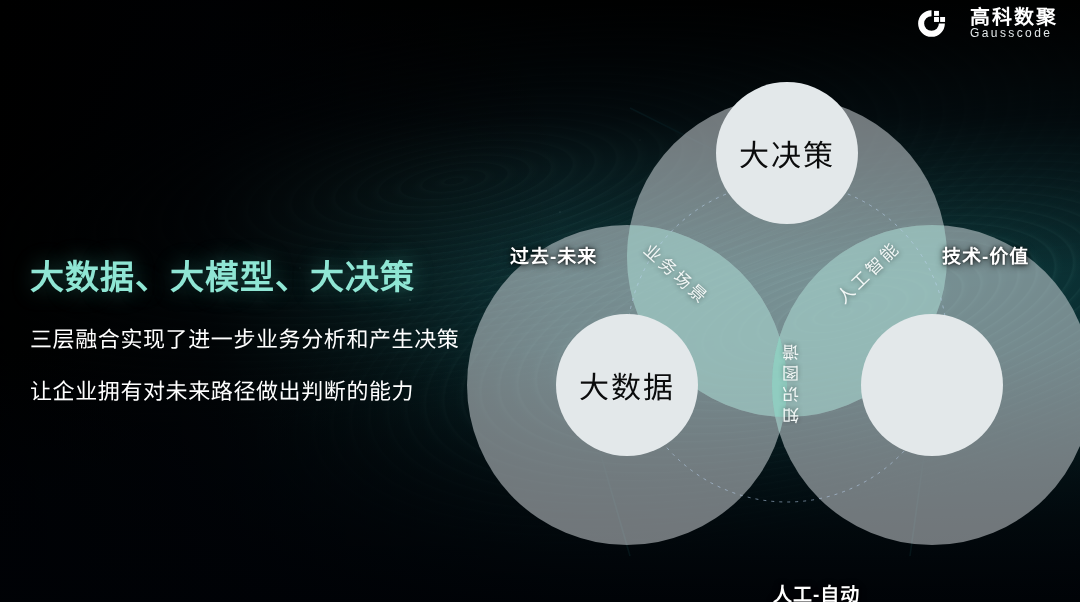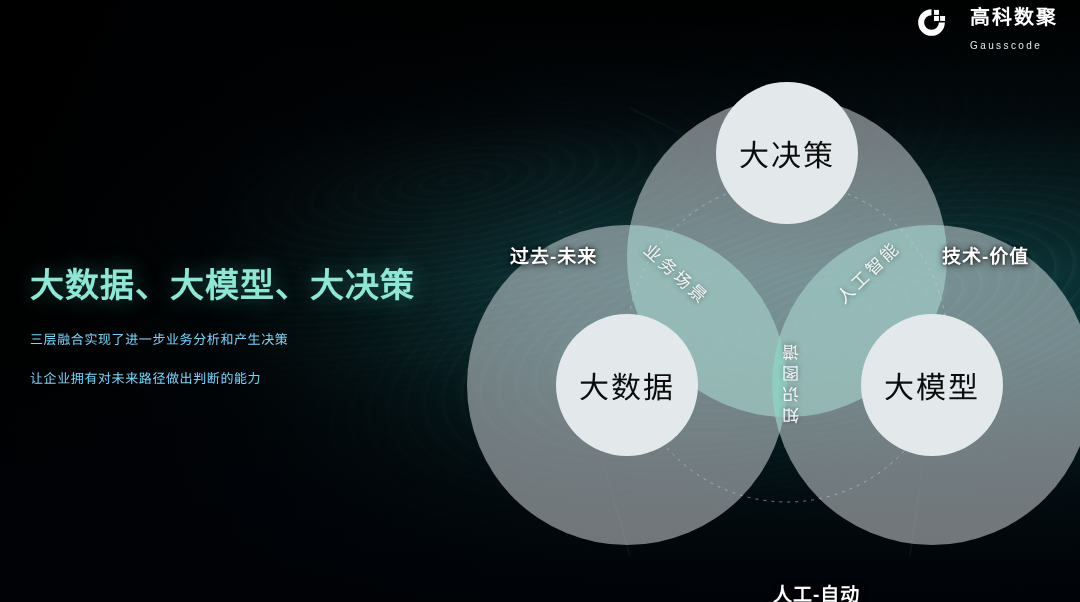--- a/index.html
+++ b/index.html
@@ -80,46 +80,46 @@
       radial-gradient(1.2px 1.2px at 560px 212px, rgba(190,240,235,.45), transparent),
       radial-gradient(1.6px 1.6px at 300px 268px, rgba(180,235,230,.35), transparent),
       radial-gradient(1.2px 1.2px at 882px 330px, rgba(200,245,240,.40), transparent),
       radial-gradient(1.3px 1.3px at 640px 140px, rgba(190,240,230,.30), transparent),
       radial-gradient(1.1px 1.1px at 950px 420px, rgba(190,240,230,.30), transparent);
   }
 
   
   .logo{
     position:absolute; right:22px; top:7px;
-    display:flex; gap:23px;
+    display:flex; align-items:center; gap:23px;
     z-index:40;
   }
   .logo-mark{width:31px;height:31px;flex:0 0 auto;}
   .logo-text{display:flex;flex-direction:column;line-height:1;}
   .logo-cn{
     color:#fff; font-size:20px; font-weight:700; letter-spacing:2px;
     white-space:nowrap;
   }
   .logo-en{
-    color:#e2e8ea; font-size:10px; letter-spacing:2.4px;
-    margin-top:14px; white-space:nowrap;
-  }
-
-  
-  .copy{position:absolute; left:30px; top:258px; z-index:35; width:470px;font-family:Liberation Serif, serif;}
+    color:#e2e8ea; font-size:12px; letter-spacing:2.4px;
+    margin-top:0; white-space:nowrap;
+  }
+
+  
+  .copy{position:absolute; left:30px; top:250px; z-index:35; width:470px;font-family:Liberation Serif, serif;}
   .copy h1{
     margin:0 0 22px 0;
     font-size:34px; font-weight:700; letter-spacing:1px;
     color:#8fe6d4;
     text-shadow:0 0 22px rgba(80,220,195,.35);
     white-space:nowrap;
   }
   .copy p{
     margin:0 0 20px 0;
-    font-size:13px; font-weight:400; color:#7dd3fc;
+    font-size:22px; font-weight:400; color:#ffffff;
     letter-spacing:.6px; white-space:nowrap;
   }
   .copy p:last-child{margin-bottom:12px;}
 
   
   .venn{position:absolute; left:470px; top:0; width:610px; height:602px; z-index:20;}
   .venn svg{display:block;width:100%;height:100%;overflow:visible;}
 
   .axis-label{
     position:absolute; z-index:36;
@@ -238,21 +238,20 @@
       <g>
         <circle cx="317" cy="153" r="71" fill="#e3e8ea"></circle>
         <circle cx="157" cy="385" r="71" fill="#e3e8ea"></circle>
         <circle cx="462" cy="385" r="71" fill="#e3e8ea"></circle>
       </g>
     </svg>
   </div>
 
   <div class="core-label" id="core-top">大决策</div>
   <div class="core-label" id="core-left">大数据</div>
-  <div class="core-label" id="core-right">大模型</div>
 
   <div class="inter-label" id="inter-biz">业务场景</div>
   <div class="inter-label" id="inter-ai">人工智能</div>
   <div class="inter-label" id="inter-kg">知识图谱</div>
 
   <div class="axis-label" id="lbl-past">过去-未来</div>
   <div class="axis-label" id="lbl-tech">技术-价值</div>
   <div class="axis-label" id="lbl-manual">人工-自动</div>
 
 </div>

